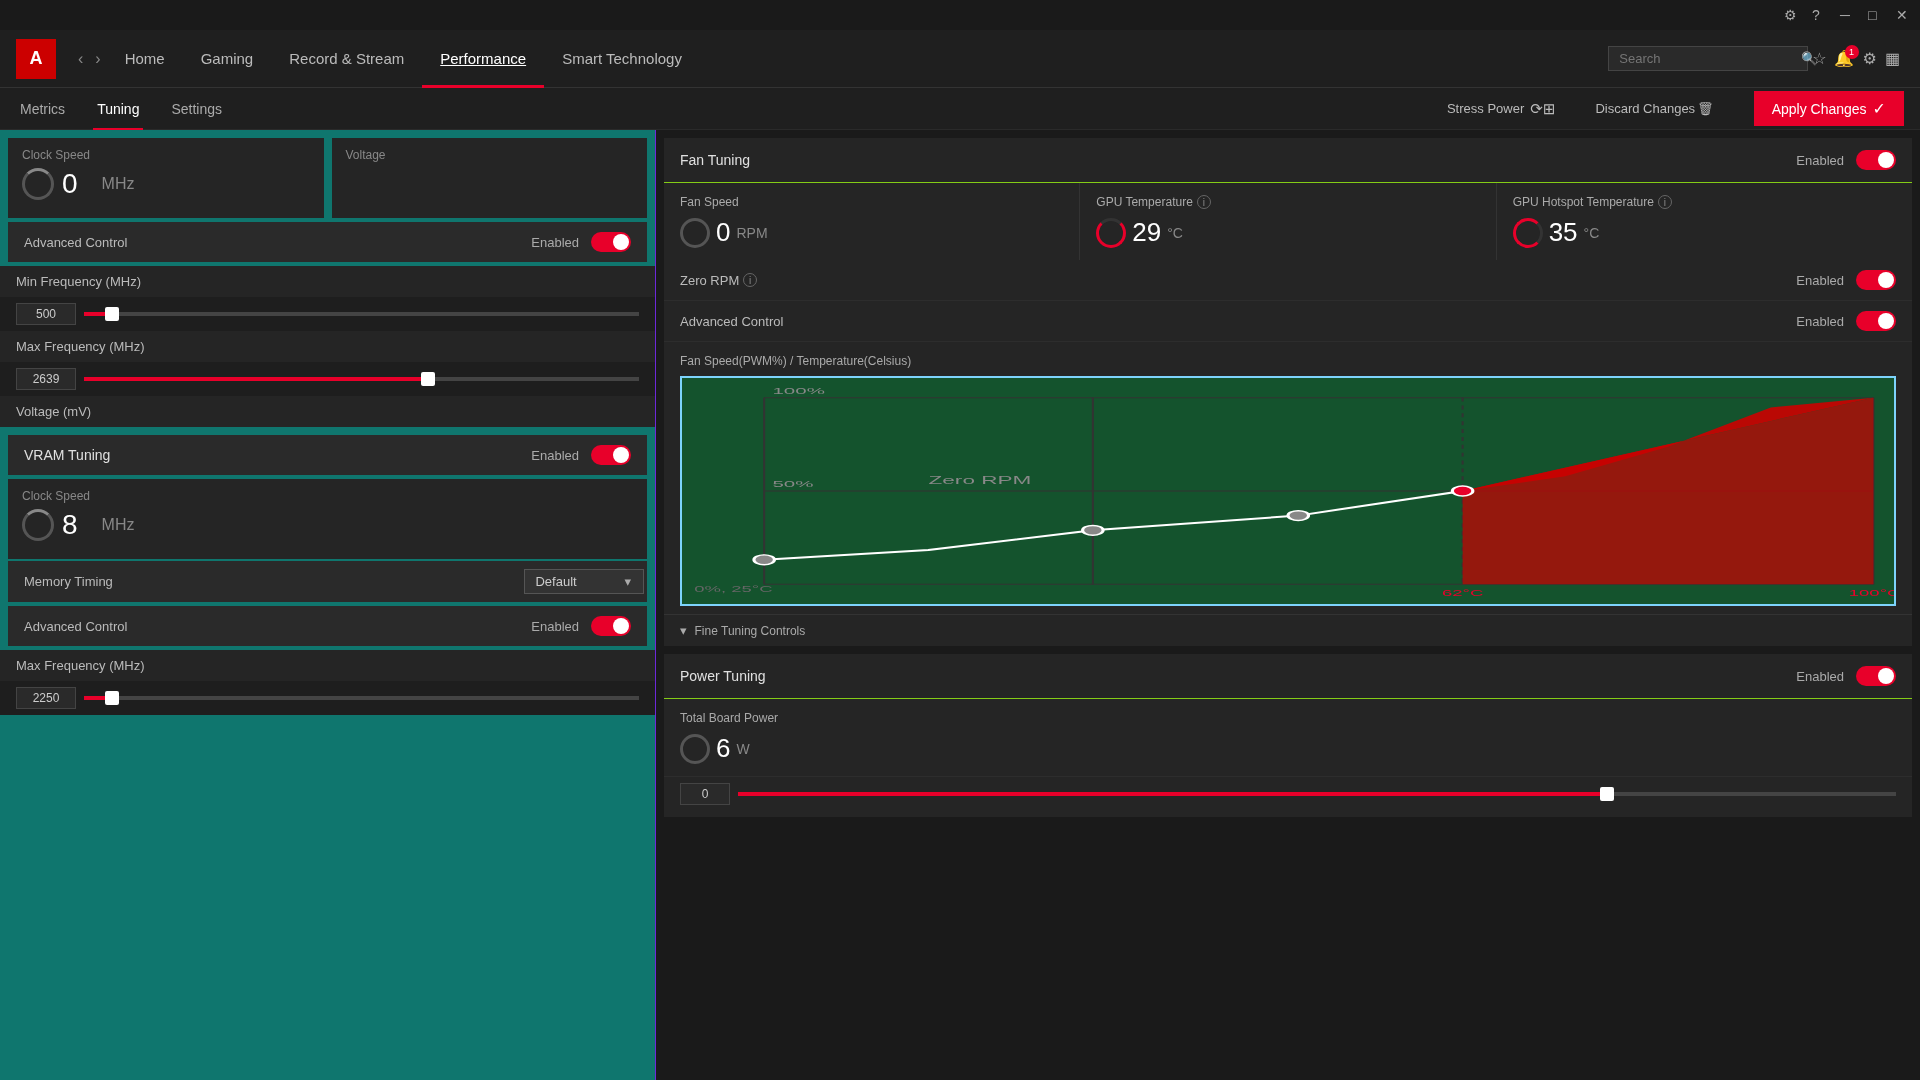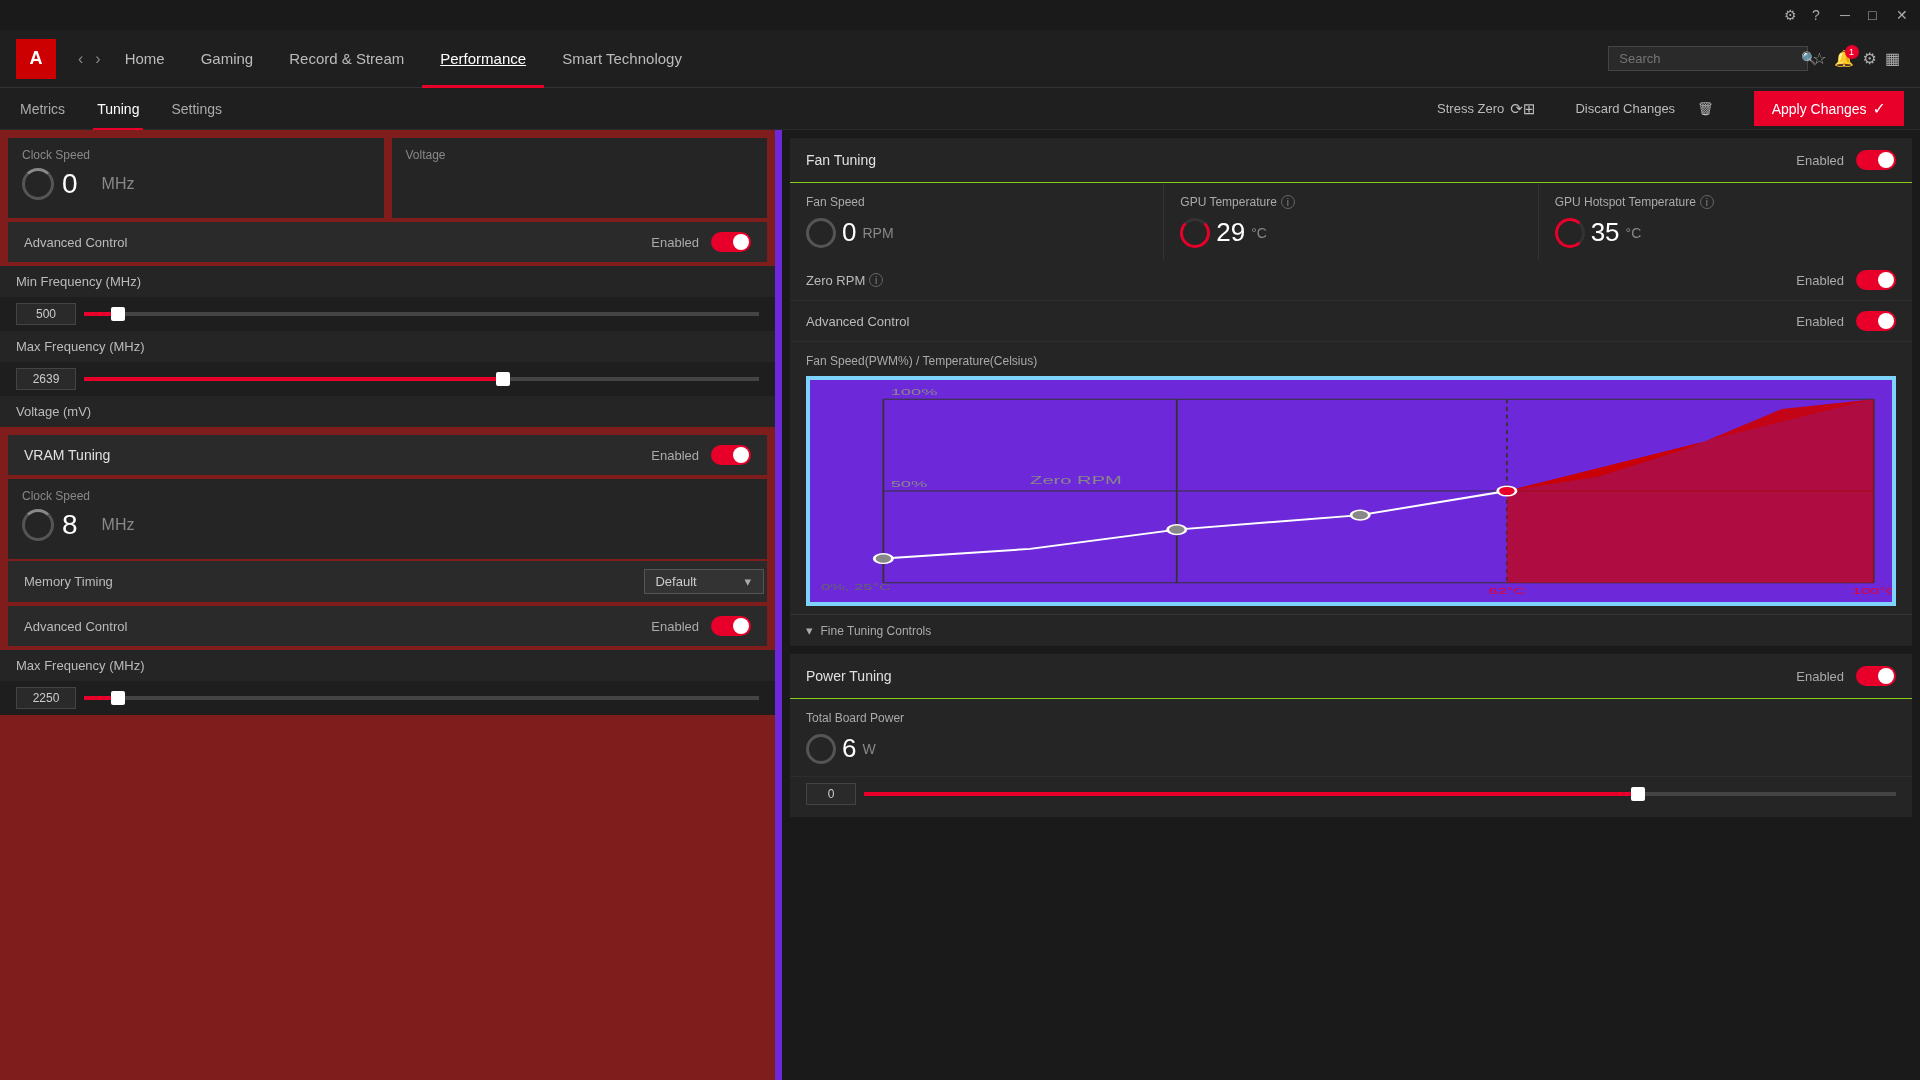--- a/index.html
+++ b/index.html
@@ -126,21 +126,21 @@
       bottom: 0; left: 0; right: 0;
       height: 2px;
       background: #e8002a;
     }
     .sub-nav-spacer { flex: 1; }
     .stress-test-btn {
       display: flex; align-items: center; gap: 6px;
       color: #bbb; cursor: pointer; font-size: 13px;
     }
     .discard-btn {
-      display: flex; align-items: center; gap: 22px;
+      display: flex; align-items: center; gap: 2px;
       color: #bbb; cursor: pointer; font-size: 13px;
       margin-left: 16px;
     }
     .apply-btn {
       display: flex; align-items: center; gap: 6px;
       background: #e8002a; color: white;
       padding: 8px 18px;
       cursor: pointer; font-size: 14px; font-weight: 500;
       margin-left: 16px;
       justify-content: center;
@@ -149,25 +149,25 @@
 
     
     .main-content {
       display: flex;
       height: calc(1080px - 30px - 58px - 42px);
       background: #1a1a1a;
     }
 
     
     .left-panel {
-      width: 782px;
+      width: 656px;
       overflow-y: auto;
       padding: 0;
-      background: #7f1d1d;
-      border-right: 7px solid #6d28d9;
+      background: #0f766e;
+      border-right: 1px solid #6d28d9;
     }
     .left-panel::-webkit-scrollbar { width: 4px; }
     .left-panel::-webkit-scrollbar-thumb { background: #444; }
 
     
     .right-panel {
       flex: 1;
       overflow-y: auto;
       padding: 0;
       background: #1a1a1a;
@@ -336,22 +336,22 @@
       padding: 12px 16px 8px;
       position: relative;
     }
     .fan-chart-title {
       font-size: 12px; color: #aaa; margin-bottom: 8px;
     }
     .fan-chart {
       width: 100%;
       height: 230px;
       position: relative;
-      background: #6d28d9;
-      border: 4px solid #7dd3fc;
+      background: #14532d;
+      border: 2px solid #7dd3fc;
     }
     .fine-tuning-row {
       display: flex; align-items: center;
       padding: 8px 16px;
       border-top: 1px solid #333;
       cursor: pointer;
     }
     .fine-tuning-row .lbl { flex: 1; font-size: 12px; color: #aaa; }
 
     
@@ -470,21 +470,21 @@
     <span>Metrics</span>
   </div>
   <div class="sub-nav-item active">
     <span>Tuning</span>
   </div>
   <div class="sub-nav-item">
     <span>Settings</span>
   </div>
   <div class="sub-nav-spacer"></div>
   <div class="stress-test-btn">
-    <span>Stress Zero</span>
+    <span>Stress Power</span>
     <span style="font-size:15px;">⟳⊞</span>
   </div>
   <div class="discard-btn">
     <span>Discard Changes</span>
     <span>🗑</span>
   </div>
   <div class="apply-btn">
     <span>Apply Changes</span>
     <span class="check">✓</span>
   </div>

